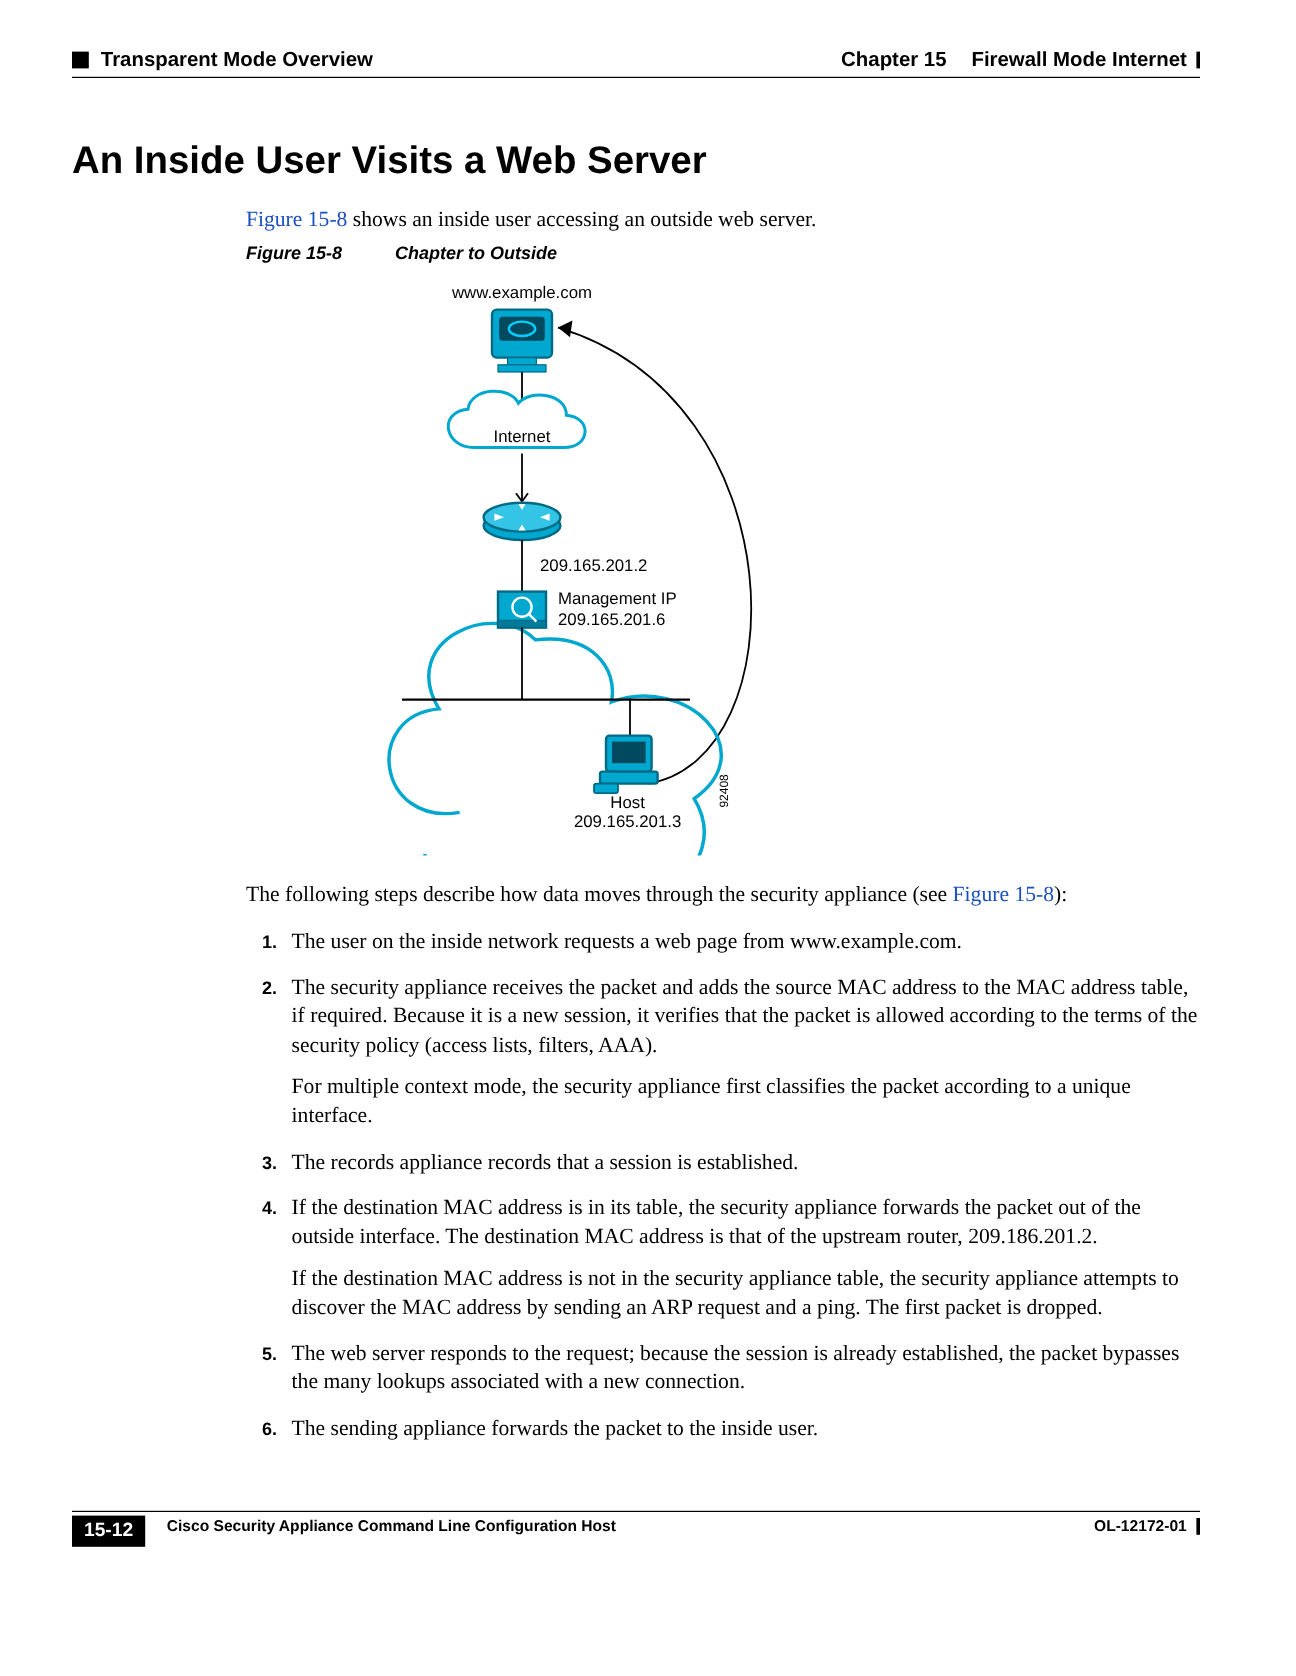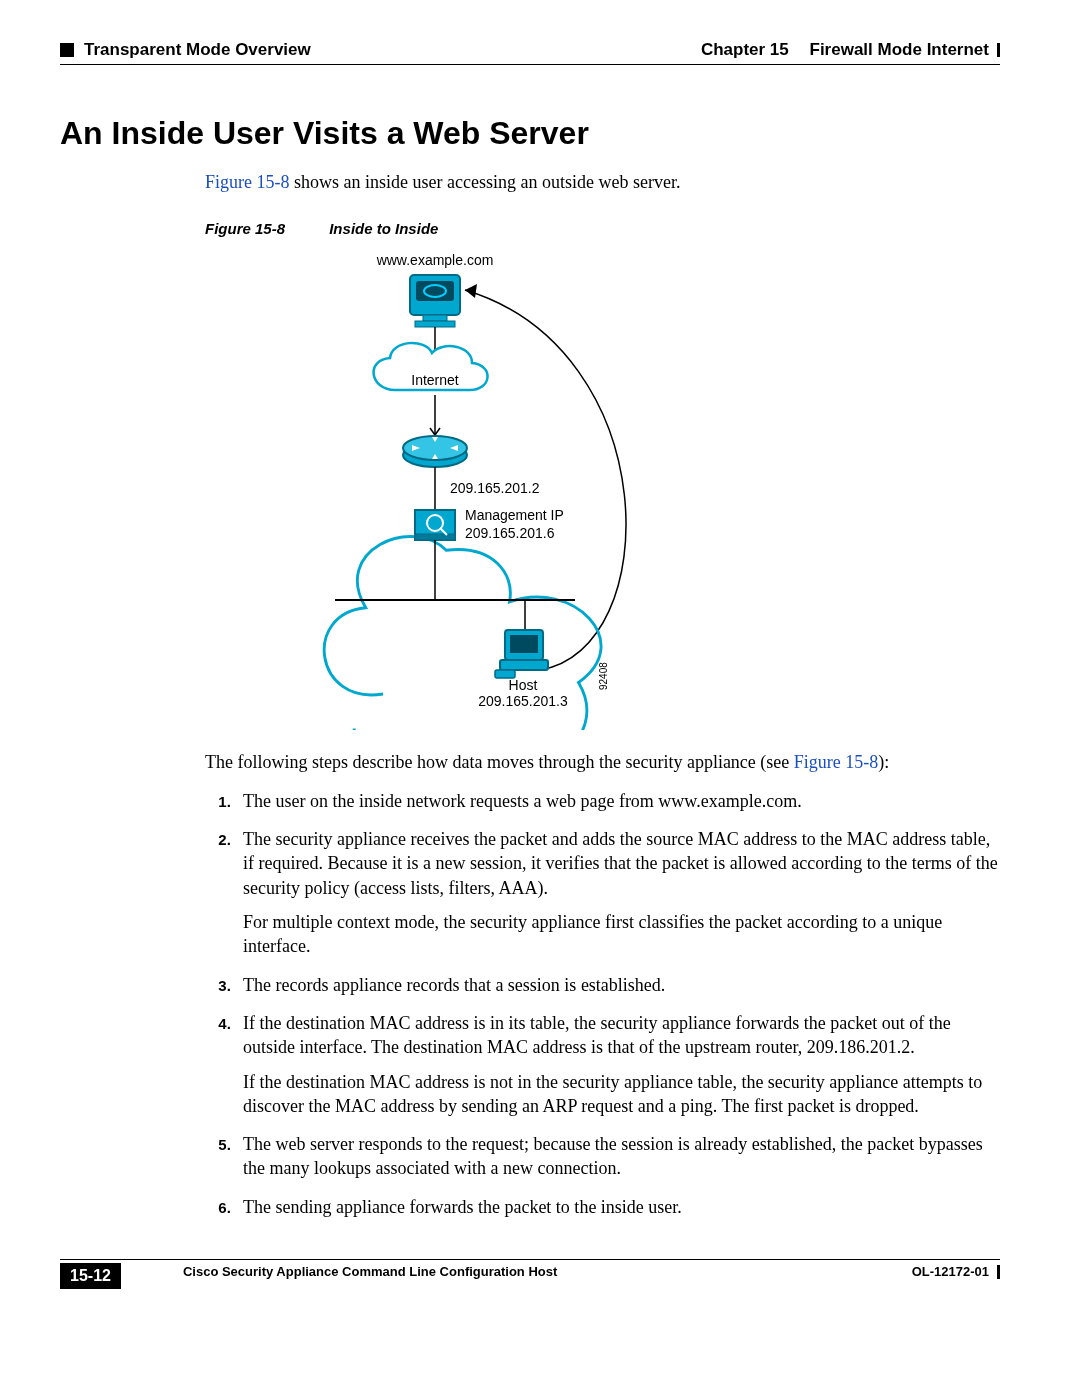--- a/index.html
+++ b/index.html
@@ -55,21 +55,21 @@
     font-family: Arial, Helvetica, sans-serif;
     font-size: 32px;
     font-weight: bold;
     margin: 0 0 18px 0;
   }
   .body-text {
     margin-left: 145px;
     line-height: 1.35;
   }
   .intro-line {
-    margin-bottom: 25px;
+    margin-bottom: 8px;
   }
   .fig-ref {
     color: #1a4fbf;
   }
   .figure-caption {
     font-family: Arial, Helvetica, sans-serif;
     font-size: 15px;
     font-style: italic;
     font-weight: bold;
     margin-bottom: 10px;
@@ -110,21 +110,20 @@
   .footer-rule {
     border-top: 1px solid #000;
     margin-bottom: 4px;
   }
   .footer-row {
     display: flex;
     align-items: flex-start;
     font-family: Arial, Helvetica, sans-serif;
     font-size: 13px;
     font-weight: bold;
-    gap: 44px;
   }
   .page-badge {
     background: #000;
     color: #fff;
     padding: 4px 10px;
     font-size: 16px;
     font-weight: bold;
     margin-top: -1px;
   }
   .footer-title {
@@ -158,21 +157,21 @@
 
   <h2 class="section-title">An Inside User Visits a Web Server</h2>
 
   <div class="body-text">
     <div class="intro-line">
       <span class="fig-ref">Figure 15-8</span><span> shows an inside user accessing an outside web server.</span>
     </div>
 
     <div class="figure-caption">
       <span class="fcap-num">Figure 15-8</span>
-      <span>Inside to Inside</span>
+      <span>Chapter to Outside</span>
     </div>
   </div>
 
   <div class="diagram-container">
     <svg width="500" height="480" class="diagram-svg" viewBox="0 0 500 480">
 
       <path d="M 335 420 C 460 400, 460 100, 260 40" stroke="#000" fill="none" stroke-width="1.5"></path>
       <polygon points="260,40 272,34 270,48" fill="#000"></polygon>
 
       <g>

